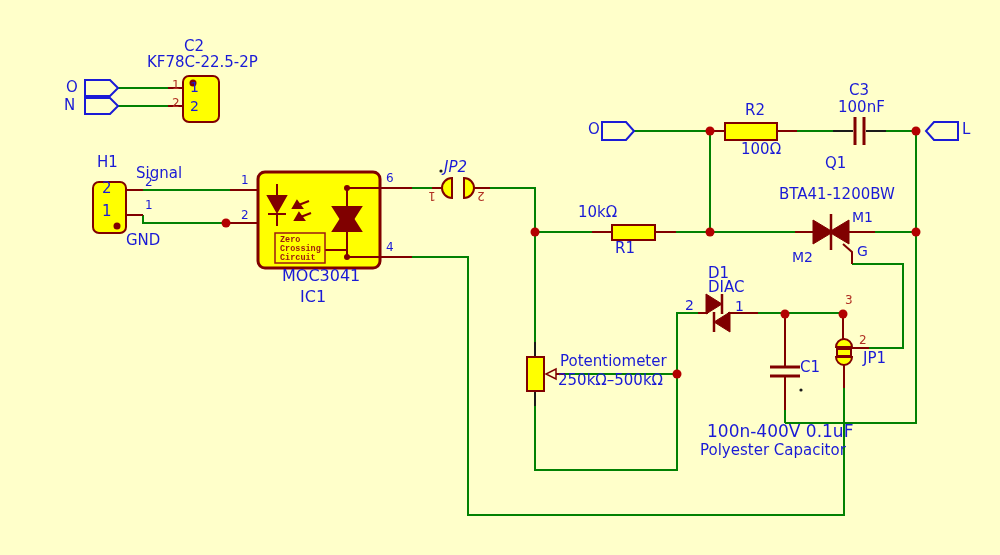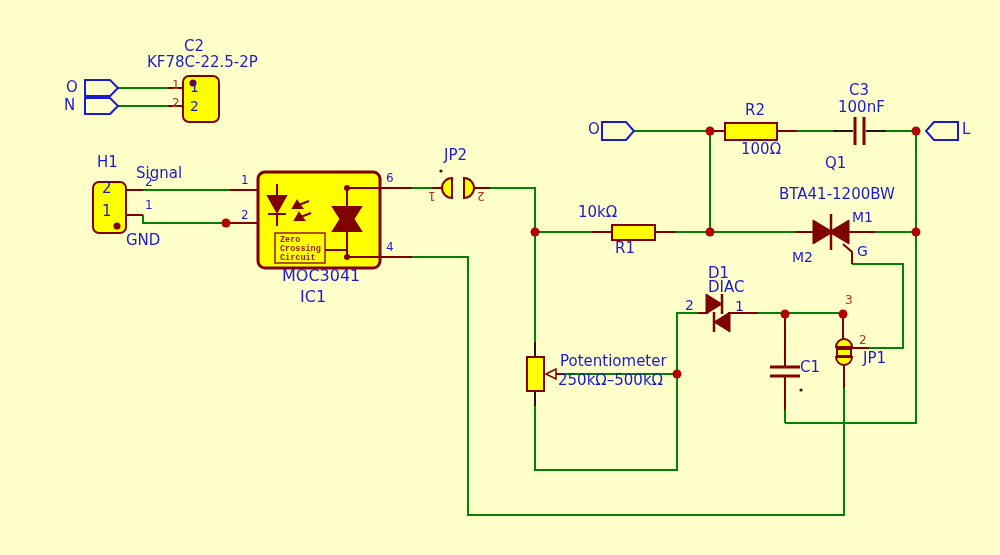--- a/index.html
+++ b/index.html
@@ -212,21 +212,21 @@
   <span class="lbl blue s12" style="left:241px;top:174px;">1</span>
   <span class="lbl blue s12" style="left:241px;top:209px;">2</span>
   <span class="lbl blue s12" style="left:386px;top:172px;">6</span>
   <span class="lbl blue s12" style="left:386px;top:241px;">4</span>
   <span class="lbl darkred zc" style="left:280px;top:236px;">Zero</span>
   <span class="lbl darkred zc" style="left:280px;top:245px;">Crossing</span>
   <span class="lbl darkred zc" style="left:280px;top:254px;">Circuit</span>
   <span class="lbl blue s16" style="left:282px;top:256px;margin-top:12px;">MOC3041</span>
   <span class="lbl blue s16" style="left:300px;top:289px;">IC1</span>
 
-  <span class="lbl blue s15" style="left:444px;top:148px;">JP2</span>
+  <span class="lbl blue s15" style="left:444px;top:160px;font-style:italic;">JP2</span>
   <span class="lbl red s12 rot180" style="left:428px;top:189px;">1</span>
   <span class="lbl red s12 rot180" style="left:477px;top:189px;">2</span>
 
   <span class="lbl blue s15" style="left:578px;top:205px;">10kΩ</span>
   <span class="lbl blue s15" style="left:615px;top:241px;">R1</span>
 
   <span class="lbl blue s15" style="left:588px;top:122px;">O</span>
   <span class="lbl blue s15" style="left:745px;top:103px;">R2</span>
   <span class="lbl blue s15" style="left:741px;top:142px;">100Ω</span>
   <span class="lbl blue s15" style="left:849px;top:83px;">C3</span>
@@ -242,17 +242,19 @@
   <span class="lbl blue s15" style="left:708px;top:266px;">D1</span>
   <span class="lbl blue s15" style="left:708px;top:280px;">DIAC</span>
   <span class="lbl blue s14" style="left:685px;top:298px;">2</span>
   <span class="lbl blue s14" style="left:735px;top:299px;">1</span>
 
   <span class="lbl red s12" style="left:845px;top:294px;">3</span>
   <span class="lbl red s12" style="left:859px;top:334px;">2</span>
   <span class="lbl blue s15" style="left:863px;top:351px;">JP1</span>
 
   <span class="lbl blue s15" style="left:800px;top:360px;">C1</span>
+  <span class="lbl blue s17" style="left:707px;top:423px;">100n-400V 0.1uF</span>
+  <span class="lbl blue s15" style="left:700px;top:443px;">Polyester Capacitor</span>
 
   <span class="lbl blue s15" style="left:560px;top:354px;">Potentiometer</span>
   <span class="lbl blue s15" style="left:558px;top:373px;">250kΩ–500kΩ</span>
 
 </div>
 
 </body></html>

